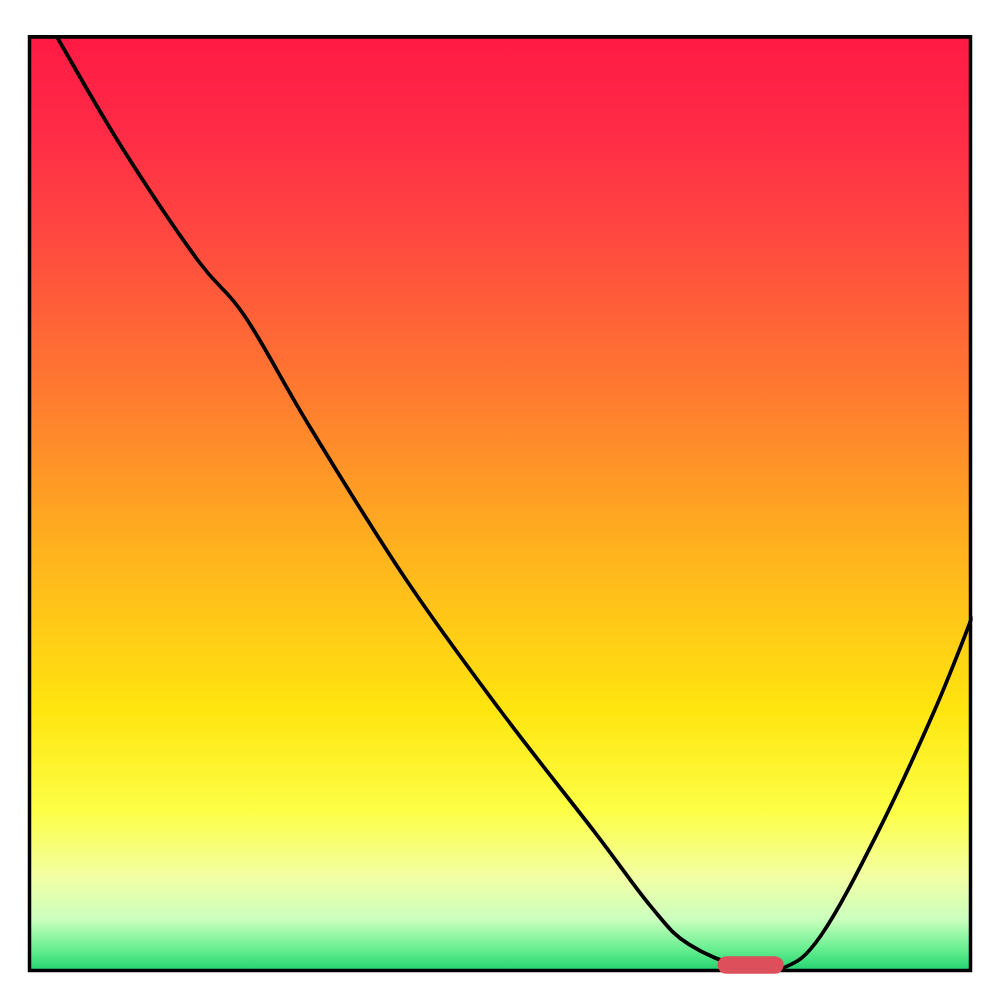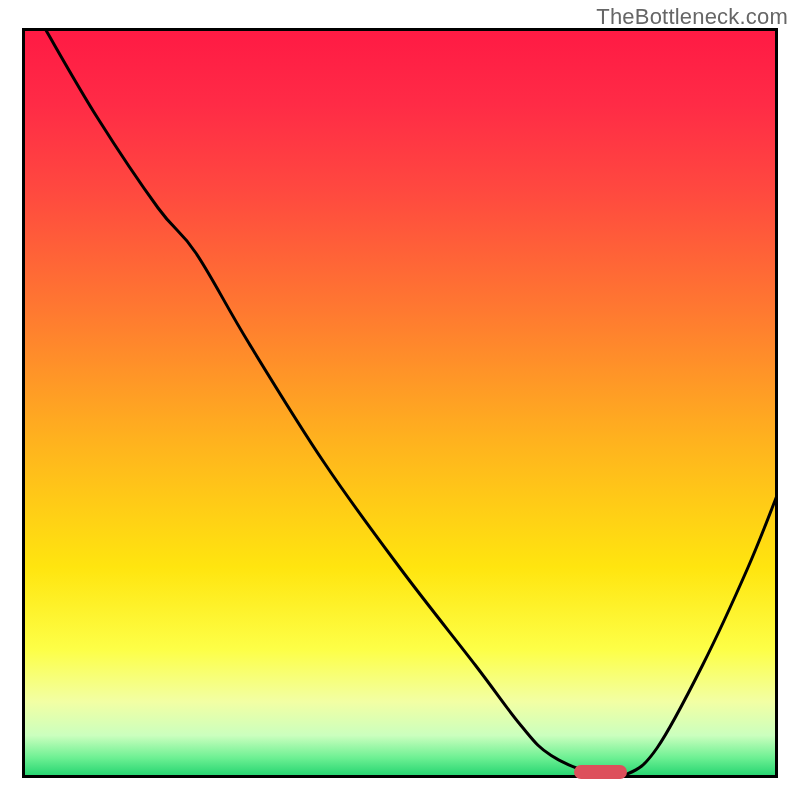--- a/index.html
+++ b/index.html
@@ -52,21 +52,20 @@
     stroke: #000000;
     stroke-width: 3;
     stroke-linejoin: round;
   }
 </style>
 </head>
 <body>
 
 <div class="container">
 
-  <div class="watermark">TheBottleneck.com</div>
 
   <div class="plot-area">
     <svg id="plot-svg" width="756" height="750" viewBox="0 0 756 750" preserveAspectRatio="none">
       <defs>
         <linearGradient id="bg-grad" x1="0" y1="0" x2="0" y2="1">
             <stop offset="0%" stop-color="#ff1a44"></stop>
             <stop offset="10%" stop-color="#ff2b46"></stop>
             <stop offset="22%" stop-color="#ff4a3f"></stop>
             <stop offset="38%" stop-color="#ff7a30"></stop>
             <stop offset="55.00000000000001%" stop-color="#ffb21e"></stop>

